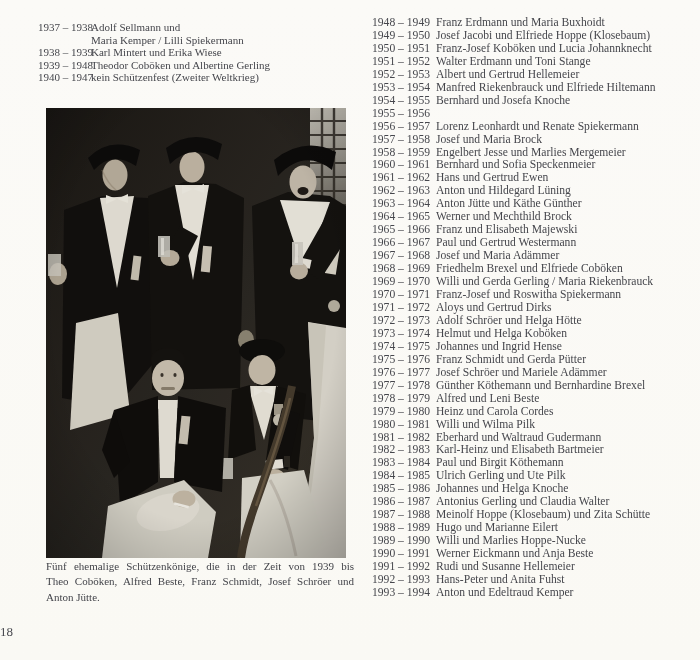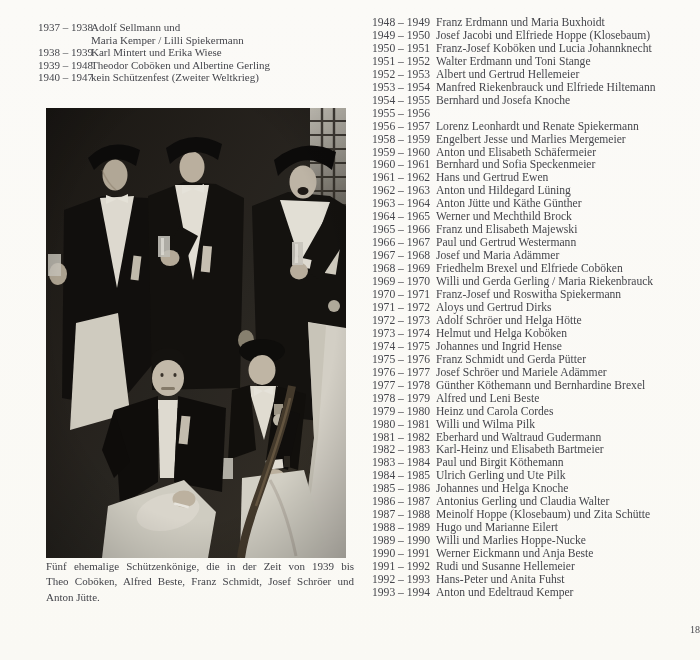--- a/index.html
+++ b/index.html
@@ -13,21 +13,21 @@
   .left-top .yrs{width:53px;flex:none;white-space:nowrap}
   .left-top .nm{white-space:nowrap}
   .right-col{position:absolute;left:372px;top:17px;width:326px;font-size:11.6px;line-height:12.95px}
   .right-col .yrs{width:64px;flex:none;white-space:nowrap}
   .right-col .nm{white-space:nowrap}
   .photo{position:absolute;left:46px;top:108px;width:300px;height:450px;margin:0;padding:0}
   .photo svg{display:block}
   .caption{position:absolute;left:46px;top:559px;width:308px;font-size:11px;line-height:15.3px;color:#43444a}
   .cap-line{text-align:justify;text-align-last:justify}
   .cap-line:last-child{text-align-last:left}
-  .page-number{position:absolute;left:0;top:624px;width:700px;text-align:right;font-size:10px;color:#494a50}
+  .page-number{position:absolute;left:0;top:624px;width:700px;text-align:left;font-size:13px;color:#494a50}
 </style>
 </head>
 <body>
 
 <div style="position:absolute;inset:0">
 
   <div class="left-top">
 
       <div class="row">
         <span class="yrs">1937 – 1938</span>
@@ -214,30 +214,30 @@
 
       <div class="row">
         <span class="yrs">1955 – 1956</span>
       </div>
 
       <div class="row">
         <span class="yrs">1956 – 1957</span>
         <span class="nm">Lorenz Leonhardt und Renate Spiekermann</span>
       </div>
 
+      <div class="row">
+        <span class="yrs">1957 – 1958</span>
+        <span class="nm">Josef und Maria Brock</span>
+      </div>
 
       <div class="row">
         <span class="yrs">1958 – 1959</span>
         <span class="nm">Engelbert Jesse und Marlies Mergemeier</span>
       </div>
 
-      <div class="row">
-        <span class="yrs">1959 – 1960</span>
-        <span class="nm">Anton und Elisabeth Schäfermeier</span>
-      </div>
 
       <div class="row">
         <span class="yrs">1960 – 1961</span>
         <span class="nm">Bernhard und Sofia Speckenmeier</span>
       </div>
 
       <div class="row">
         <span class="yrs">1961 – 1962</span>
         <span class="nm">Hans und Gertrud Ewen</span>
       </div>

